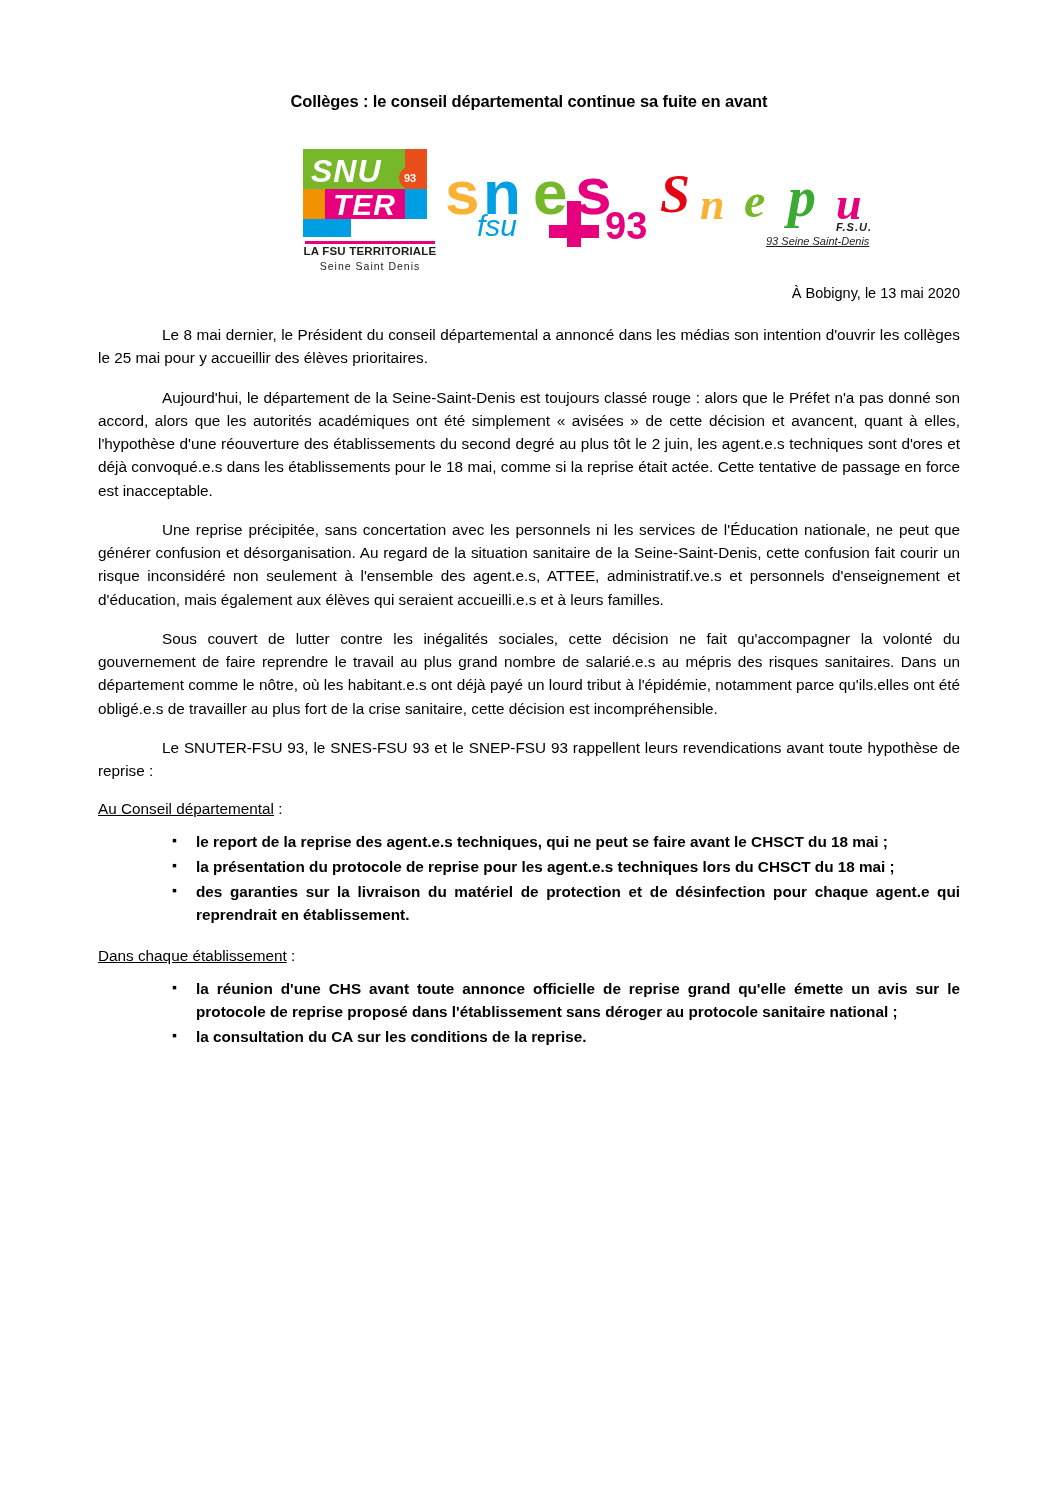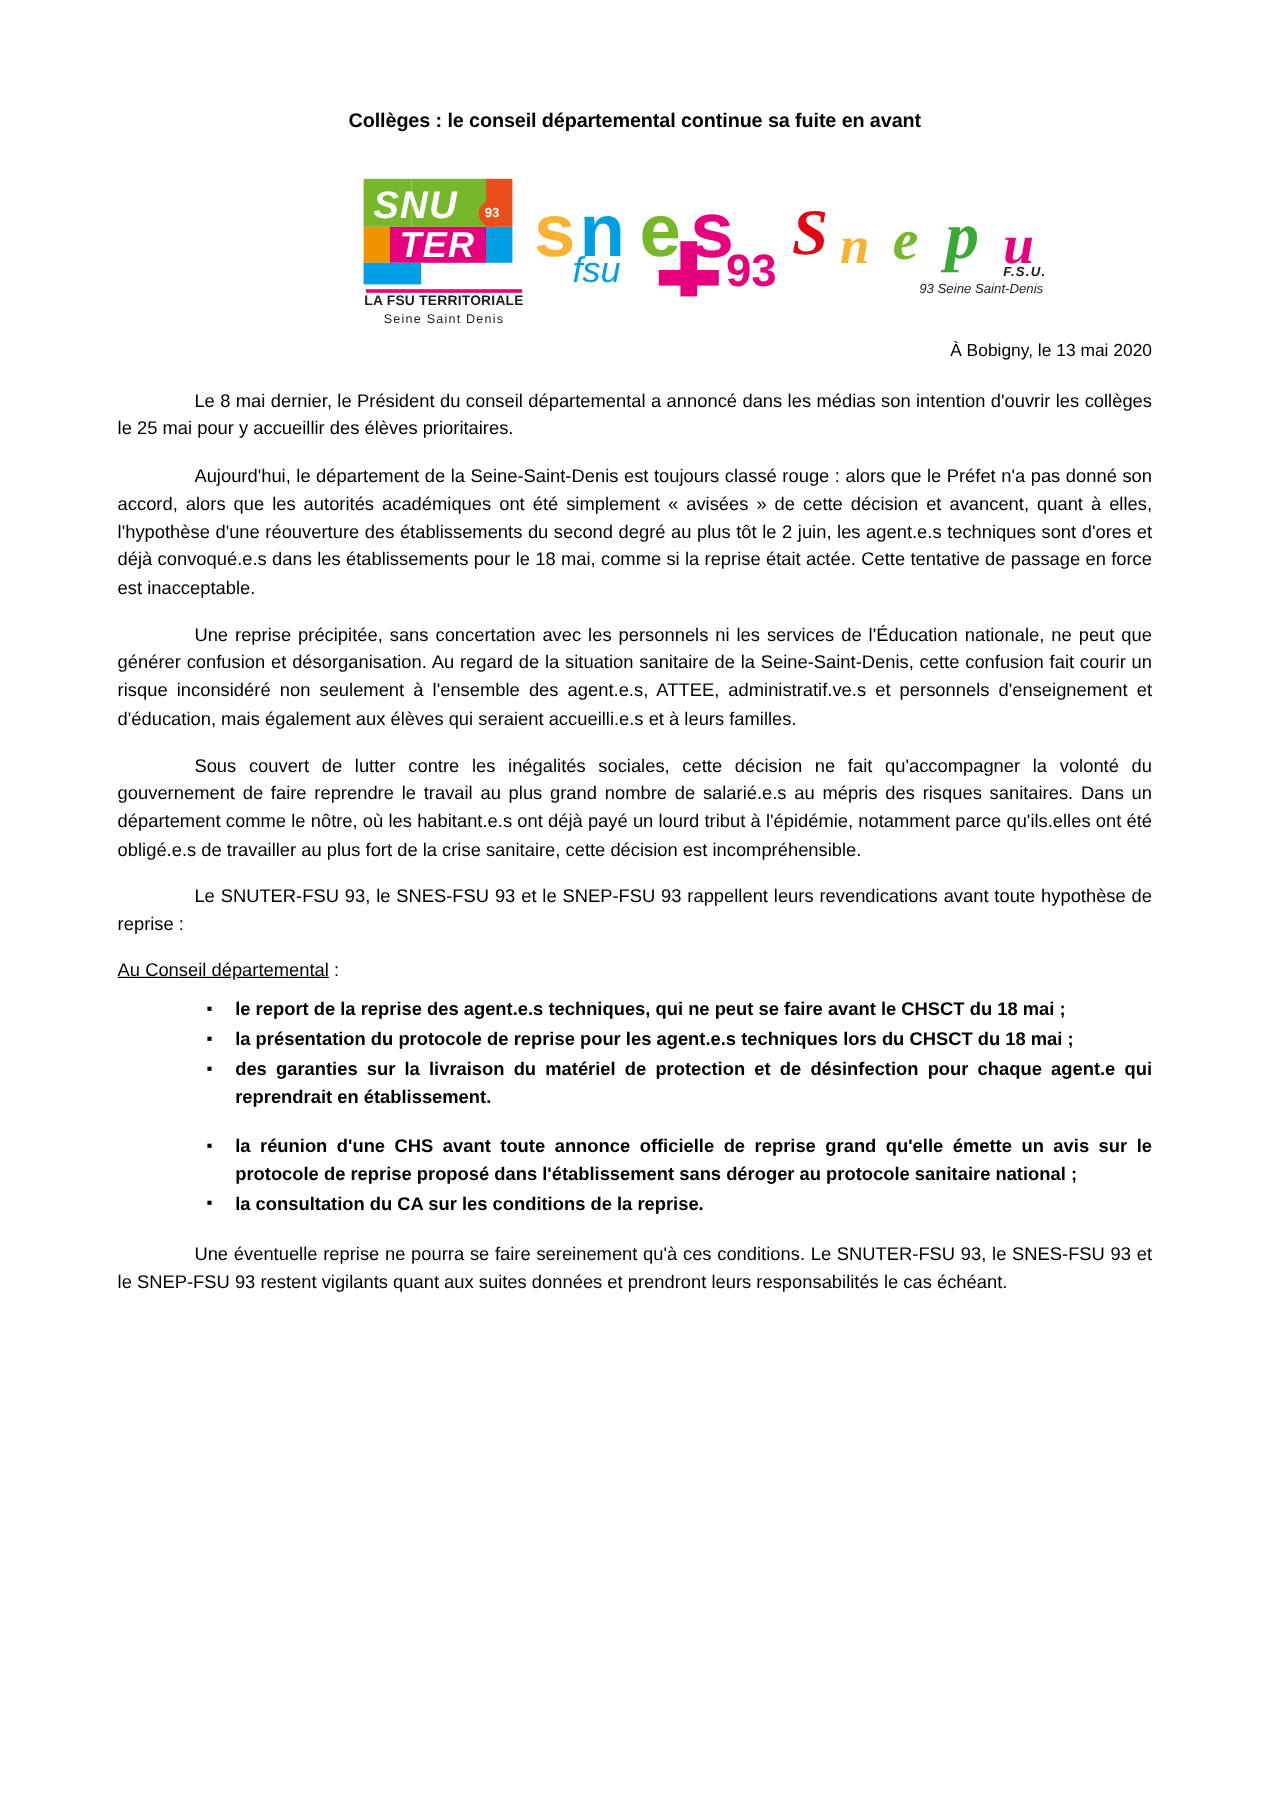--- a/index.html
+++ b/index.html
@@ -100,21 +100,21 @@
   
   .logo-snep { position: relative; width: 240px; height: 120px; }
   .snep-letters { position: absolute; left: 0; top: 0; }
   .snep-l { position: absolute; font-weight: bold; font-style: italic; font-family: "Liberation Serif", serif; }
   .sl-s { left: 0px;   top: 16px; font-size: 54px; color: #e30613; }
   .sl-n { left: 40px;  top: 32px; font-size: 44px; color: #f9b233; }
   .sl-e { left: 84px;  top: 26px; font-size: 48px; color: #76b82a; }
   .sl-p { left: 128px; top: 18px; font-size: 56px; color: #3aaa35; }
   .sl-u { left: 176px; top: 30px; font-size: 46px; color: #e6007e; }
   .snep-fsu { position: absolute; left: 176px; top: 74px; font-size: 11px; font-weight: bold; font-style: italic; color: #1d1d1b; letter-spacing: 1px; }
-  .snep-dept { position: absolute; left: 106px; top: 88px; font-size: 11px; font-style: italic; color: #1d1d1b; }
+  .snep-dept { position: absolute; left: 106px; top: 88px; font-size: 11px; font-style: italic; color: #1d1d1b; text-decoration: underline; }
 
   
   .dateline {
     text-align: right;
     font-size: 14.5px;
     margin: 6px 0 22px 0;
   }
   p.para {
     font-size: 15.3px;
     line-height: 1.52;
@@ -212,20 +212,22 @@
 
   <div class="section-head">
     <span class="u">Au Conseil départemental</span><span> :</span>
   </div>
   <ul class="demands">
     <li>le report de la reprise des agent.e.s techniques, qui ne peut se faire avant le CHSCT du 18 mai ;</li>
     <li>la présentation du protocole de reprise pour les agent.e.s techniques lors du CHSCT du 18 mai ;</li>
     <li>des garanties sur la livraison du matériel de protection et de désinfection pour chaque agent.e qui reprendrait en établissement.</li>
   </ul>
 
+  <div class="section-head">
+    <span class="u">Dans chaque établissement</span><span> :</span>
+  </div>
   <ul class="demands">
     <li>la réunion d'une CHS avant toute annonce officielle de reprise grand qu'elle émette un avis sur le protocole de reprise proposé dans l'établissement sans déroger au protocole sanitaire national ;</li>
     <li>la consultation du CA sur les conditions de la reprise.</li>
   </ul>
 
-  <p class="para">Une éventuelle reprise ne pourra se faire sereinement qu'à ces conditions. Le SNUTER-FSU 93, le SNES-FSU 93 et le SNEP-FSU 93 restent vigilants quant aux suites données et prendront leurs responsabilités le cas échéant.</p>
 
 </div>
 
 </body></html>

